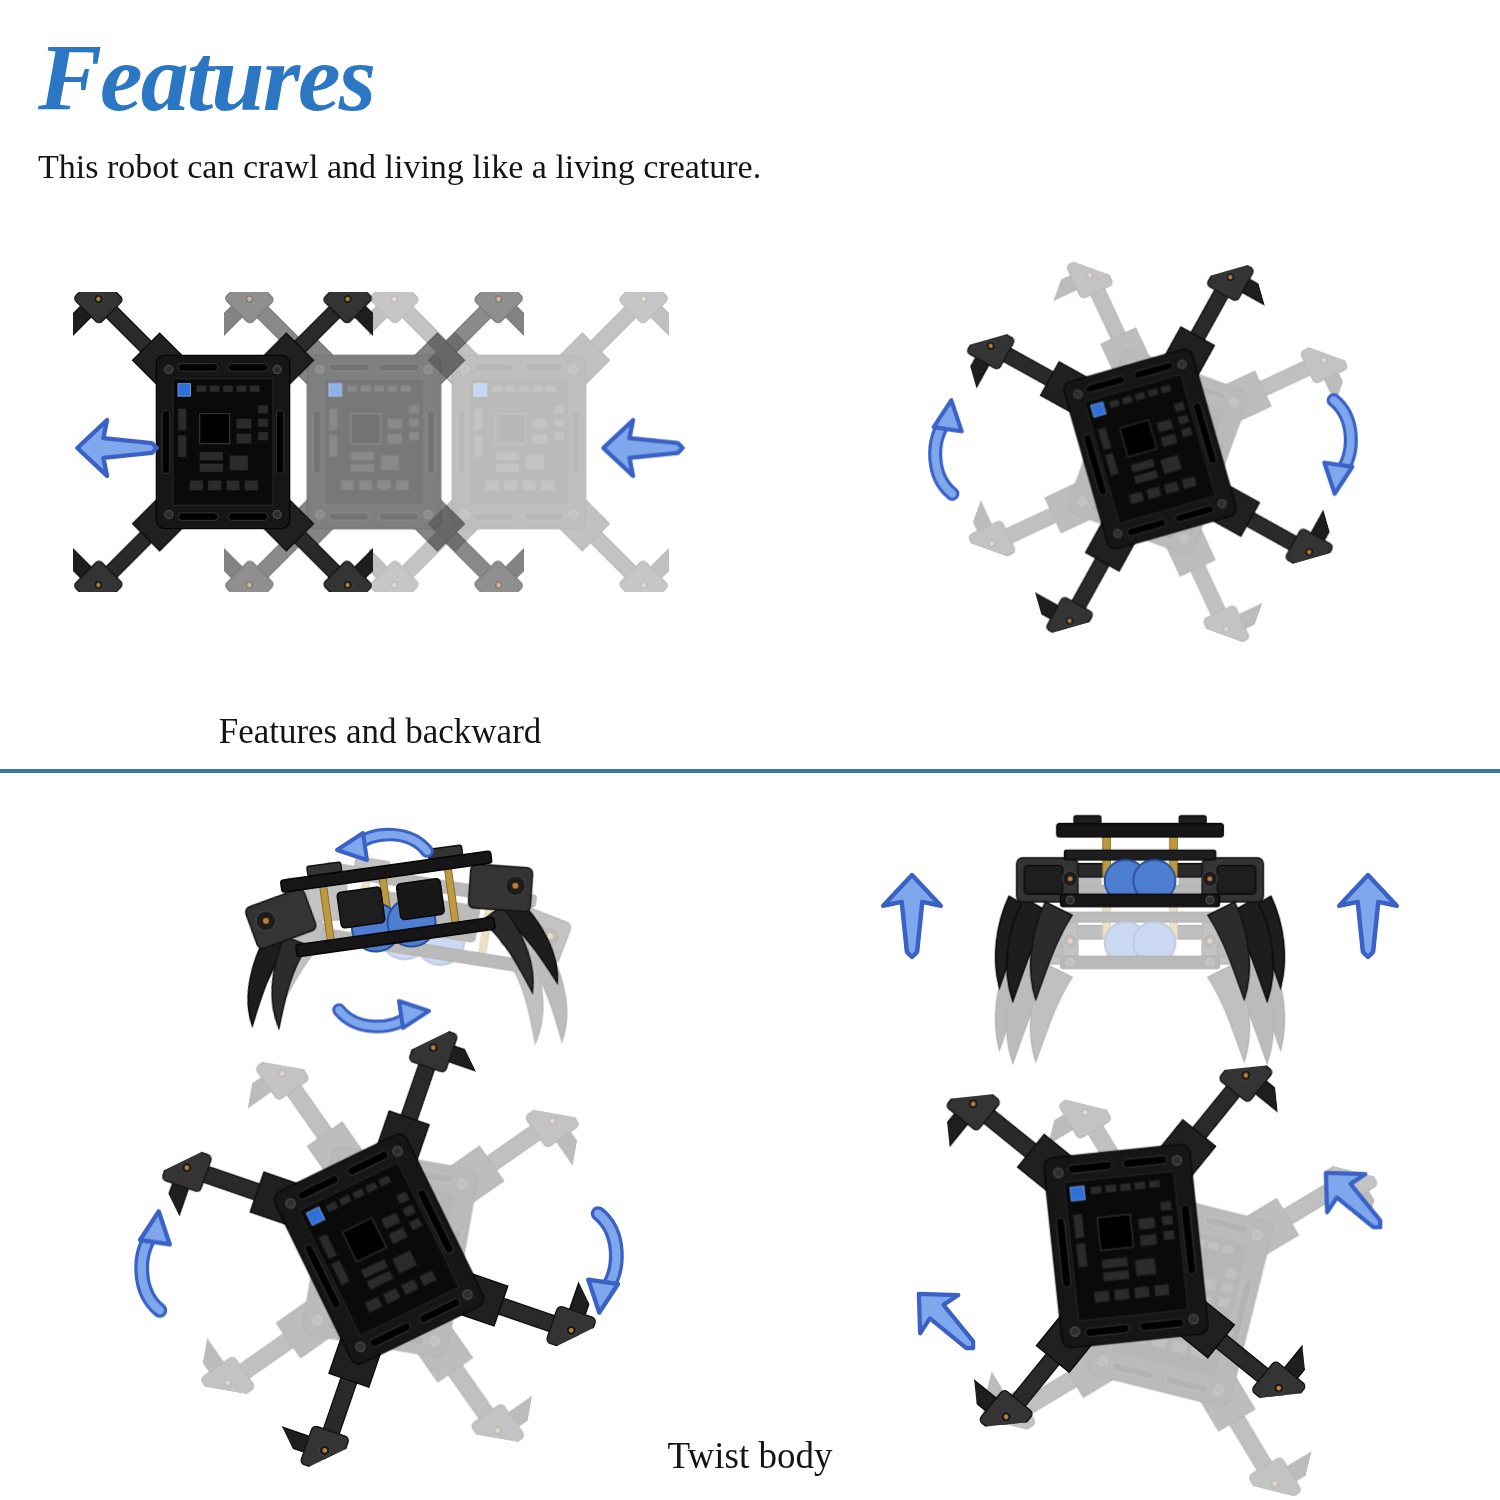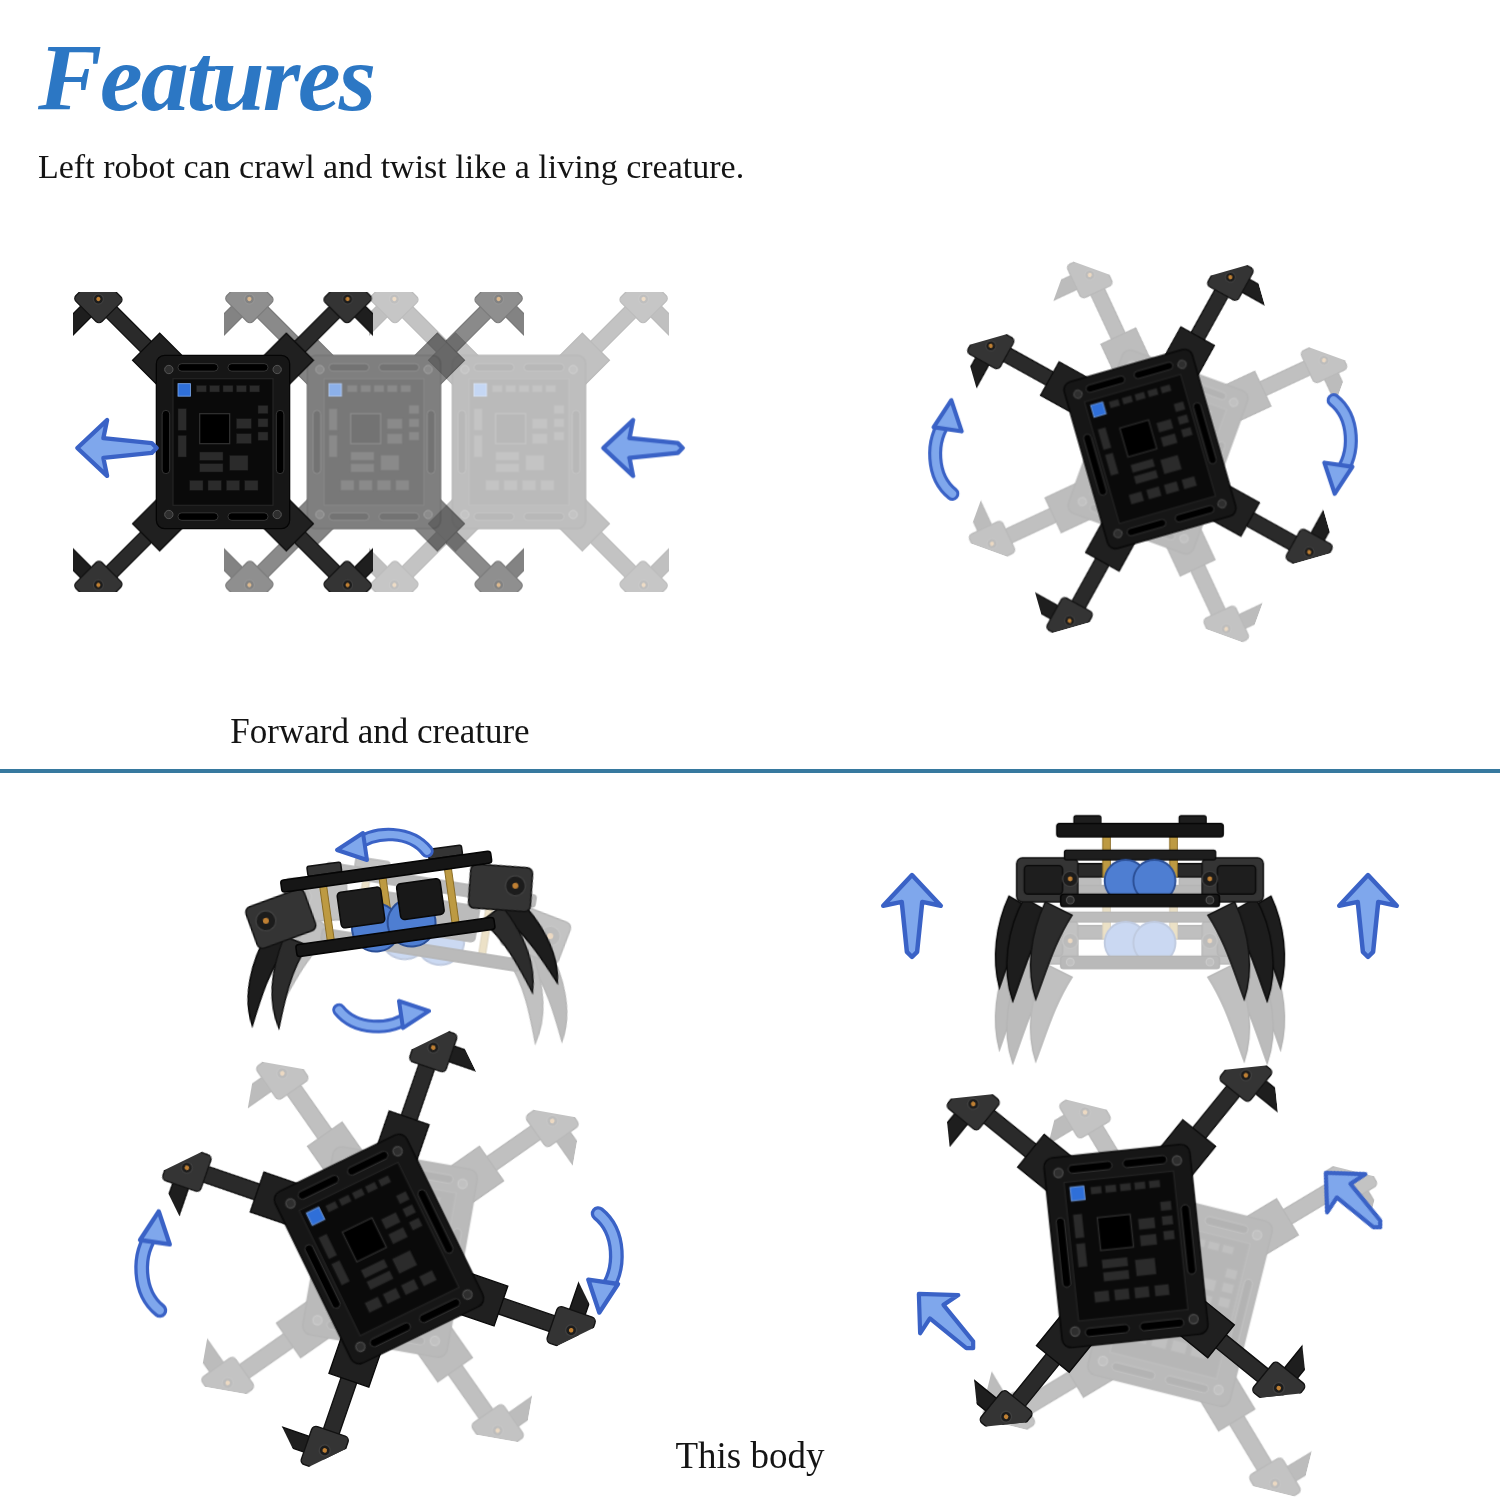--- a/index.html
+++ b/index.html
@@ -209,21 +209,21 @@
 
       <g id="arrow-curve">
         <path d="M16,88 C-24,56 -28,-14 6,-56" class="curve-band-outer"></path>
         <path d="M16,88 C-24,56 -28,-14 6,-56" class="curve-band-inner"></path>
         <polygon points="14,-92 -20,-40 34,-32" class="curve-head"></polygon>
       </g>
     </defs>
   </svg>
 
   <div class="title">Features</div>
-  <div class="subtitle">Left robot can crawl and twist like a living creature.</div>
+  <div class="subtitle">This robot can crawl and living like a living creature.</div>
 
   <svg class="fig" style="left:60px;top:300px" width="690" height="320" viewBox="0 0 690 320">
     <g opacity="0.28">
       <use href="#robot-top" x="309" y="-8" width="300" height="300"></use>
     </g>
     <g opacity="0.55">
       <use href="#robot-top" x="164" y="-8" width="300" height="300"></use>
     </g>
     <g>
       <use href="#robot-top" x="13" y="-8" width="300" height="300"></use>
@@ -244,21 +244,21 @@
       <use href="#robot-top" x="-150" y="-150" width="300" height="300"></use>
     </g>
     <g transform="translate(64,148) scale(0.52)">
       <use href="#arrow-curve"></use>
     </g>
     <g transform="translate(462,146) rotate(180) scale(0.52)">
       <use href="#arrow-curve"></use>
     </g>
   </svg>
 
-  <div class="caption" id="caption-forward">Forward and creature</div>
+  <div class="caption" id="caption-forward">Features and backward</div>
 
   <div class="divider"></div>
 
   <svg class="fig" style="left:225px;top:795px" width="460" height="280" viewBox="0 0 460 280">
     <g transform="translate(196,152) rotate(9)" opacity="0.30">
       <use href="#robot-side" x="-170" y="-105" width="340" height="210"></use>
     </g>
     <g transform="translate(170,139) rotate(-8)">
       <use href="#robot-side" x="-170" y="-105" width="340" height="210"></use>
     </g>
@@ -308,15 +308,15 @@
       <use href="#robot-top" x="-165" y="-165" width="330" height="330"></use>
     </g>
     <g transform="translate(503,140) rotate(-45) scale(0.6)">
       <use href="#arrow-dart"></use>
     </g>
     <g transform="translate(96,261) rotate(-45) scale(0.6)">
       <use href="#arrow-dart"></use>
     </g>
   </svg>
 
-  <div class="caption" id="caption-twist">This body</div>
+  <div class="caption" id="caption-twist">Twist body</div>
 
 </div>
 
 </body></html>

